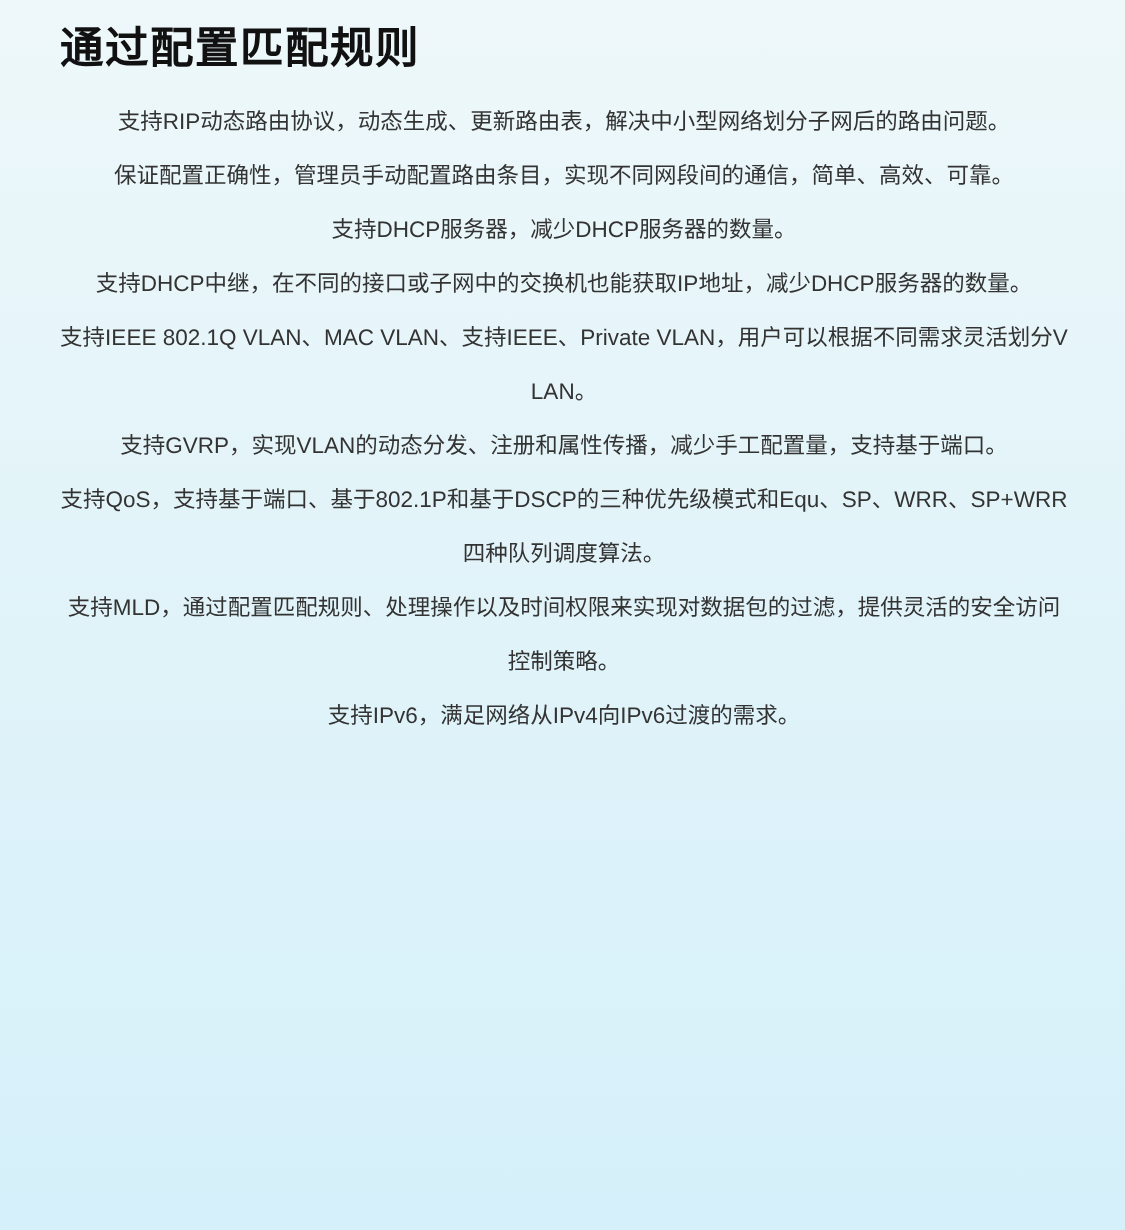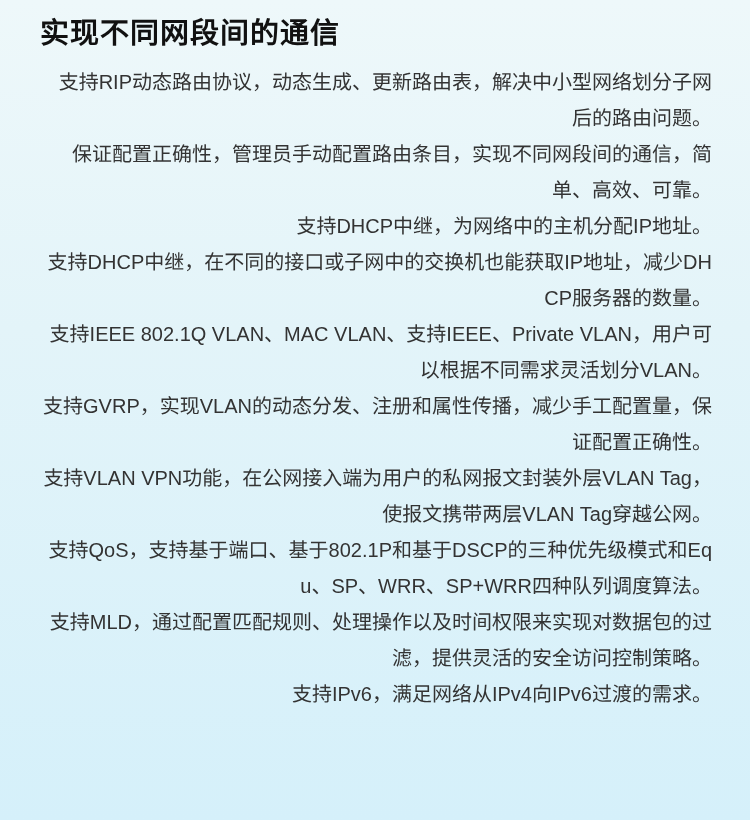--- a/index.html
+++ b/index.html
@@ -22,39 +22,38 @@
   .section-title {
     margin: 0 0 14px 0;
     font-size: 29px;
     line-height: 34px;
     font-weight: 700;
     color: #111111;
     letter-spacing: 1px;
   }
   .feature-list p {
     margin: 0;
-    font-size: 20px;
+    font-size: 15px;
     line-height: 36px;
     color: #333333;
-    text-align: right;
+    text-align: center;
     word-break: break-all;
     overflow-wrap: anywhere;
   }
 </style>
 </head>
 <body>
 
 <div class="page">
-  <h1 class="section-title">实现不同网段间的通信</h1>
+  <h1 class="section-title">通过配置匹配规则</h1>
 
   <div class="feature-list">
     <p>支持RIP动态路由协议，动态生成、更新路由表，解决中小型网络划分子网后的路由问题。</p>
     <p>保证配置正确性，管理员手动配置路由条目，实现不同网段间的通信，简单、高效、可靠。</p>
-    <p>支持DHCP中继，为网络中的主机分配IP地址。</p>
+    <p>支持DHCP服务器，减少DHCP服务器的数量。</p>
     <p>支持DHCP中继，在不同的接口或子网中的交换机也能获取IP地址，减少DHCP服务器的数量。</p>
     <p>支持IEEE 802.1Q VLAN、MAC VLAN、支持IEEE、Private VLAN，用户可以根据不同需求灵活划分VLAN。</p>
-    <p>支持GVRP，实现VLAN的动态分发、注册和属性传播，减少手工配置量，保证配置正确性。</p>
-    <p>支持VLAN VPN功能，在公网接入端为用户的私网报文封装外层VLAN Tag，使报文携带两层VLAN Tag穿越公网。</p>
+    <p>支持GVRP，实现VLAN的动态分发、注册和属性传播，减少手工配置量，支持基于端口。</p>
     <p>支持QoS，支持基于端口、基于802.1P和基于DSCP的三种优先级模式和Equ、SP、WRR、SP+WRR四种队列调度算法。</p>
     <p>支持MLD，通过配置匹配规则、处理操作以及时间权限来实现对数据包的过滤，提供灵活的安全访问控制策略。</p>
     <p>支持IPv6，满足网络从IPv4向IPv6过渡的需求。</p>
   </div>
 </div>
 
 </body></html>

